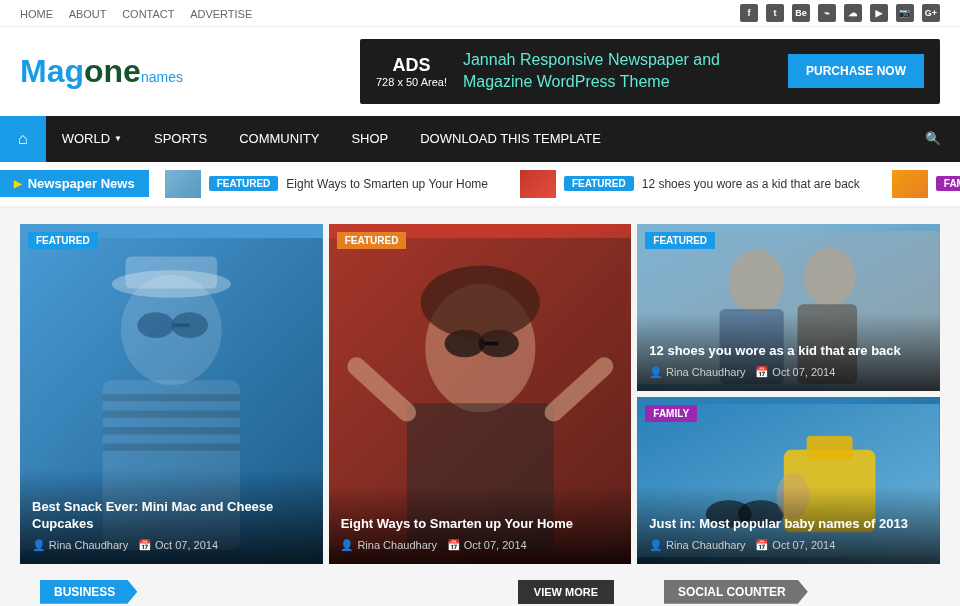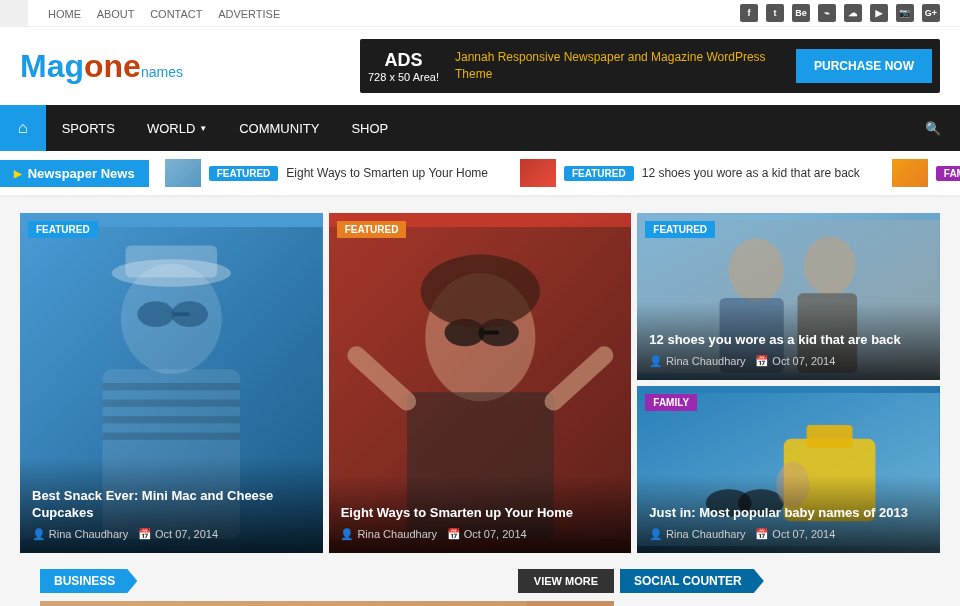--- a/index.html
+++ b/index.html
@@ -1,32 +1,32 @@
 <!DOCTYPE html>
 <html><head>
   <meta charset="utf-8">
   <style>
     * { margin: 0; padding: 0; box-sizing: border-box; }
     body { font-family: Arial, sans-serif; font-size: 13px; color: #333; background: #f0f0f0; width: 960px; overflow-x: hidden; }
 
     
-    .top-bar { background: #fff; padding: 4px 20px; display: flex; justify-content: space-between; align-items: center; border-bottom: 1px solid #eee; margin-left: 28px; }
+    .top-bar { background: #fff; padding: 4px 20px; display: flex; justify-content: space-between; align-items: center; border-bottom: 1px solid #eee; }
     .top-bar-left a { color: #666; text-decoration: none; font-size: 11px; margin-right: 12px; text-transform: uppercase; }
     .top-bar-right { display: flex; gap: 8px; }
     .social-icon { width: 18px; height: 18px; background: #555; border-radius: 2px; display: inline-flex; align-items: center; justify-content: center; color: #fff; font-size: 9px; font-weight: bold; }
 
     
     .header { background: #fff; padding: 12px 20px; display: flex; align-items: center; justify-content: space-between; }
     .logo { font-size: 32px; font-weight: bold; color: #000; }
     .logo span { color: #1a9be8; }
     .logo-sub { font-size: 14px; color: #999; font-weight: normal; }
-    .ad-banner { background: #1c1c1c; display: flex; align-items: center; padding: 10px 8px; gap: 16px; border-radius: 2px; flex: 1; margin-left: 40px; max-width: 580px; }
+    .ad-banner { background: #1c1c1c; display: flex; align-items: center; padding: 10px 16px; gap: 16px; border-radius: 2px; flex: 1; margin-left: 40px; max-width: 580px; }
     .ad-text { color: #fff; font-size: 11px; text-align: center; }
     .ad-text strong { font-size: 18px; display: block; }
-    .ad-desc { color: #eab308; font-size: 12px; line-height: 1.4; flex: 1; }
+    .ad-desc { color: #5eead4; font-size: 16px; line-height: 1.4; flex: 1; }
     .purchase-btn { background: #1a9be8; color: #fff; padding: 10px 18px; font-size: 12px; font-weight: bold; text-transform: uppercase; border: none; cursor: pointer; white-space: nowrap; }
 
     
     .nav { background: #1c1c1c; display: flex; align-items: center; }
     .nav-home { background: #1a9be8; padding: 14px 18px; color: #fff; font-size: 16px; }
     .nav-item { color: #fff; padding: 14px 16px; font-size: 13px; text-transform: uppercase; cursor: pointer; display: flex; align-items: center; gap: 4px; }
     .nav-item .arrow { font-size: 8px; }
     .nav-search { margin-left: auto; padding: 14px 18px; color: #fff; cursor: pointer; }
 
     
@@ -63,21 +63,21 @@
 
     .article-overlay { position: absolute; bottom: 0; left: 0; right: 0; background: linear-gradient(transparent, rgba(0,0,0,0.75)); padding: 30px 12px 12px; }
     .article-title { color: #fff; font-size: 13px; font-weight: bold; line-height: 1.3; margin-bottom: 6px; }
     .article-title.small { font-size: 13px; }
     .article-meta { color: #ccc; font-size: 11px; display: flex; gap: 10px; }
 
     
     .bottom-section { display: flex; padding: 0 20px 10px; gap: 6px; }
     .section-header { display: flex; align-items: center; justify-content: space-between; margin-bottom: 8px; }
     .section-label { background: #1a9be8; color: #fff; padding: 5px 14px; font-size: 12px; font-weight: bold; text-transform: uppercase; clip-path: polygon(0 0, calc(100% - 10px) 0, 100% 50%, calc(100% - 10px) 100%, 0 100%); padding-right: 22px; }
-    .section-label.purple { background: #0369a1; }
+    .section-label.purple { background: #737373; margin-left: 44px; }
     .view-more-btn { background: #333; color: #fff; padding: 6px 16px; font-size: 11px; font-weight: bold; text-transform: uppercase; cursor: pointer; border: none; }
     .bottom-left { flex: 1; background: #f5f5f5; padding-top: 8px; }
     .bottom-right { width: 300px; background: #f5f5f5; padding-top: 8px; }
     .bottom-img { height: 120px; background: linear-gradient(135deg, #d4a574 30%, #c49060 70%); }
   </style>
 </head>
 <body>
 
 <div class="top-bar">
   <div class="top-bar-left">
@@ -93,38 +93,39 @@
     <span class="social-icon">⌁</span>
     <span class="social-icon">☁</span>
     <span class="social-icon">▶</span>
     <span class="social-icon">📷</span>
     <span class="social-icon">G+</span>
   </div>
 </div>
 
 <div class="header">
   <div class="logo">
-    <span>Mag</span><span style="color:#c2410c">one</span><span class="logo-sub">names</span>
+    <span>Mag</span><span style="color:#14532d">one</span><span class="logo-sub">names</span>
   </div>
   <div class="ad-banner">
     <div class="ad-text">
       <strong>ADS</strong>
       <span>728 x 50 Area!</span>
     </div>
     <div class="ad-desc">Jannah Responsive Newspaper and Magazine WordPress Theme</div>
     <button class="purchase-btn">PURCHASE NOW</button>
   </div>
 </div>
 
 <nav class="nav">
   <div class="nav-home">⌂</div>
+  <div class="nav-item">WORLD <span class="arrow">▼</span></div>
   <div class="nav-item">SPORTS</div>
-  <div class="nav-item">WORLD <span class="arrow">▼</span></div>
   <div class="nav-item">COMMUNITY</div>
   <div class="nav-item">SHOP</div>
+  <div class="nav-item">DOWNLOAD THIS TEMPLATE</div>
   <div class="nav-search">🔍</div>
 </nav>
 
 <div class="breaking-news">
   <div class="breaking-label">
     <span class="triangle">▶</span>
     <span>Newspaper News</span>
   </div>
   <div class="breaking-items">
     <div class="breaking-item">

